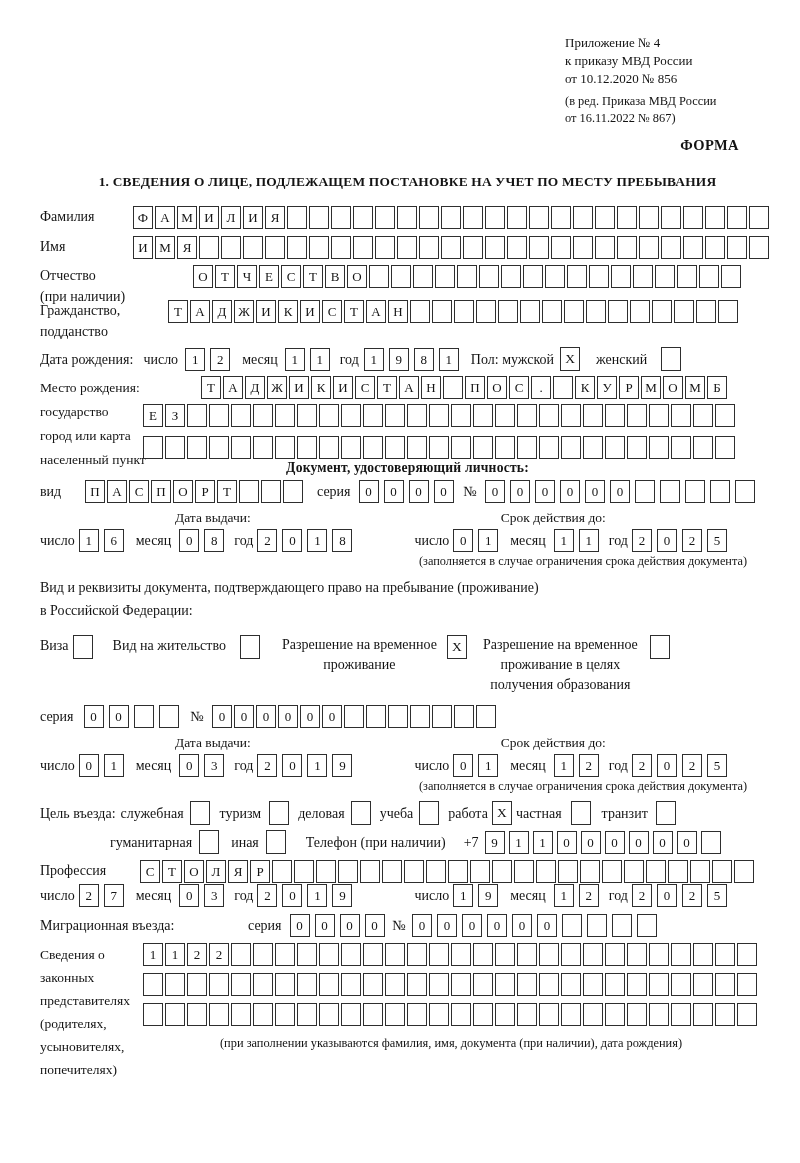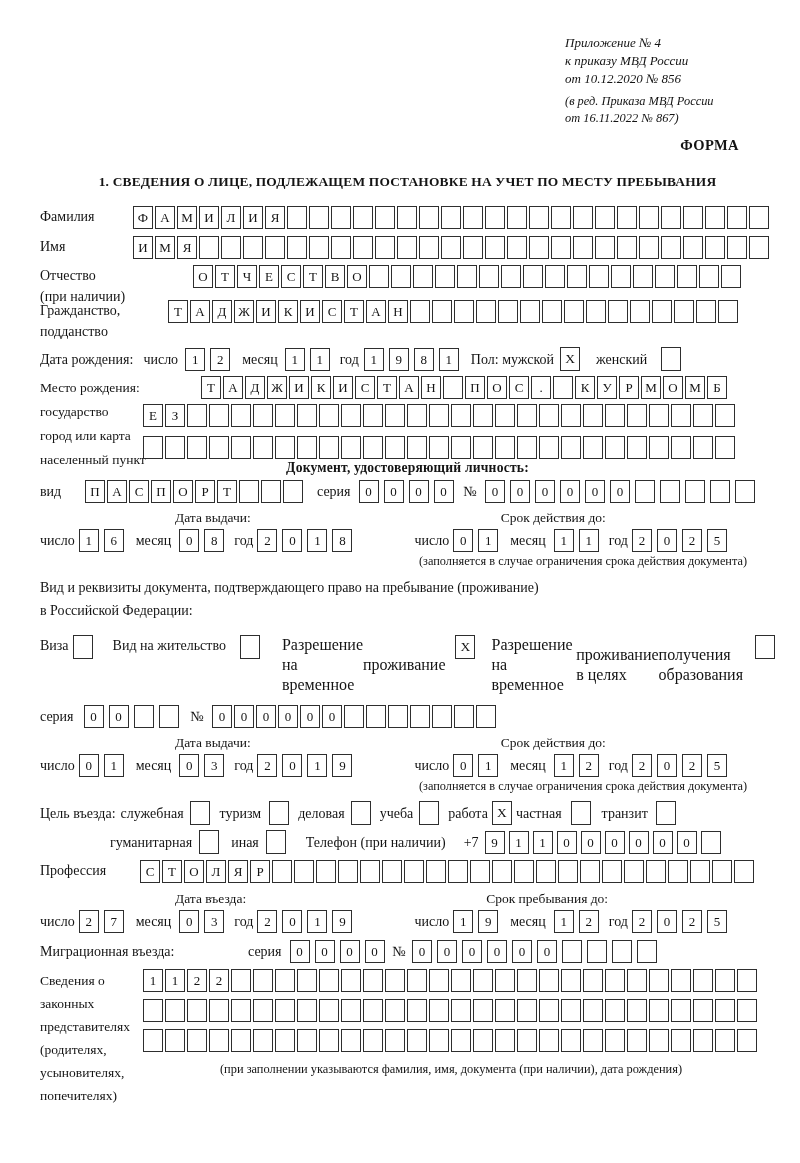--- a/index.html
+++ b/index.html
@@ -1,37 +1,37 @@
 <!DOCTYPE html>
 <html><head>
 <meta charset="utf-8">
 <style>
   html,body{margin:0;padding:0;background:#ffffff;}
   .page{
     position:relative;width:800px;height:1163px;box-sizing:border-box;
     padding:34px 25px 10px 40px;overflow:hidden;background:#fff;
     font-family:"Liberation Serif","DejaVu Serif",serif;color:#141414;
   }
-  .appendix{width:196px;margin-left:auto;margin-right:14px;font-size:13px;line-height:18px;font-style:italic;}
+  .appendix{width:196px;margin-left:auto;margin-right:14px;font-size:13px;line-height:18px;}
   .appendix .sub{font-size:12.4px;line-height:17px;margin-top:5px;}
   .forma{text-align:right;padding-right:36px;font-weight:bold;font-size:14.5px;margin-top:10px;letter-spacing:.4px;}
   .title{ text-align:center;font-weight:bold;font-size:14.6px;line-height:23px;margin-top:14px;}
   .blank-line{display:inline-block;width:56px;border-bottom:2px solid #3a3a3a;height:12px;margin-left:10px;}
   .sect{ text-align:center;font-weight:bold;font-size:13.4px;margin-top:20px;letter-spacing:.2px;}
   .fr{display:flex;align-items:flex-start;}
   .lbl{flex:none;font-size:14px;line-height:21px;}
   .sm{font-size:13.5px;}
   .cells{display:flex;gap:2px;flex:none;}
   .cells.sp{gap:5px;}
   .cell{flex:none;width:20px;height:23px;box-sizing:border-box;border:1.5px solid #2e2e2e;
         display:flex;align-items:center;justify-content:center;font-size:13px;line-height:1;}
   .cbx{flex:none;width:20px;height:24px;box-sizing:border-box;border:1.5px solid #2e2e2e;
        display:flex;align-items:center;justify-content:center;font-size:13.5px;}
   .note{text-align:right;padding-right:28px;font-size:12.3px;margin-top:2px;}
-  .stack{display:flex;flex-direction:row;align-items:center;font-size:16px;line-height:20px;}
+  .stack{display:flex;flex-direction:column;align-items:center;font-size:14px;line-height:20px;}
   .labcol{display:flex;flex-direction:column;flex:none;}
   .labcol div{white-space:nowrap;}
 </style>
 </head>
 <body>
 
 <div class="page">
 
   <div class="appendix">
     <div>Приложение № 4</div>
@@ -549,24 +549,20 @@
         <span class="cell"></span>
         <span class="cell"></span>
         <span class="cell"></span>
         <span class="cell"></span>
         <span class="cell"></span>
         <span class="cell"></span>
         <span class="cell"></span>
       </span>
   </div>
 
-  <div class="fr sm" style="margin-top:5px">
-    <span class="lbl sm" style="margin-left:135px">Дата въезда:</span>
-    <span class="lbl sm" style="margin-left:240px">Срок пребывания до:</span>
-  </div>
 
   <div class="fr" style="margin-top:1px;align-items:center">
     <span class="lbl">число</span>
     <span class="cells sp" style="margin-left:4px">
         <span class="cell">2</span>
         <span class="cell">7</span>
       </span>
     <span class="lbl" style="margin-left:12px">месяц</span>
     <span class="cells sp" style="margin-left:8px">
         <span class="cell">0</span>

